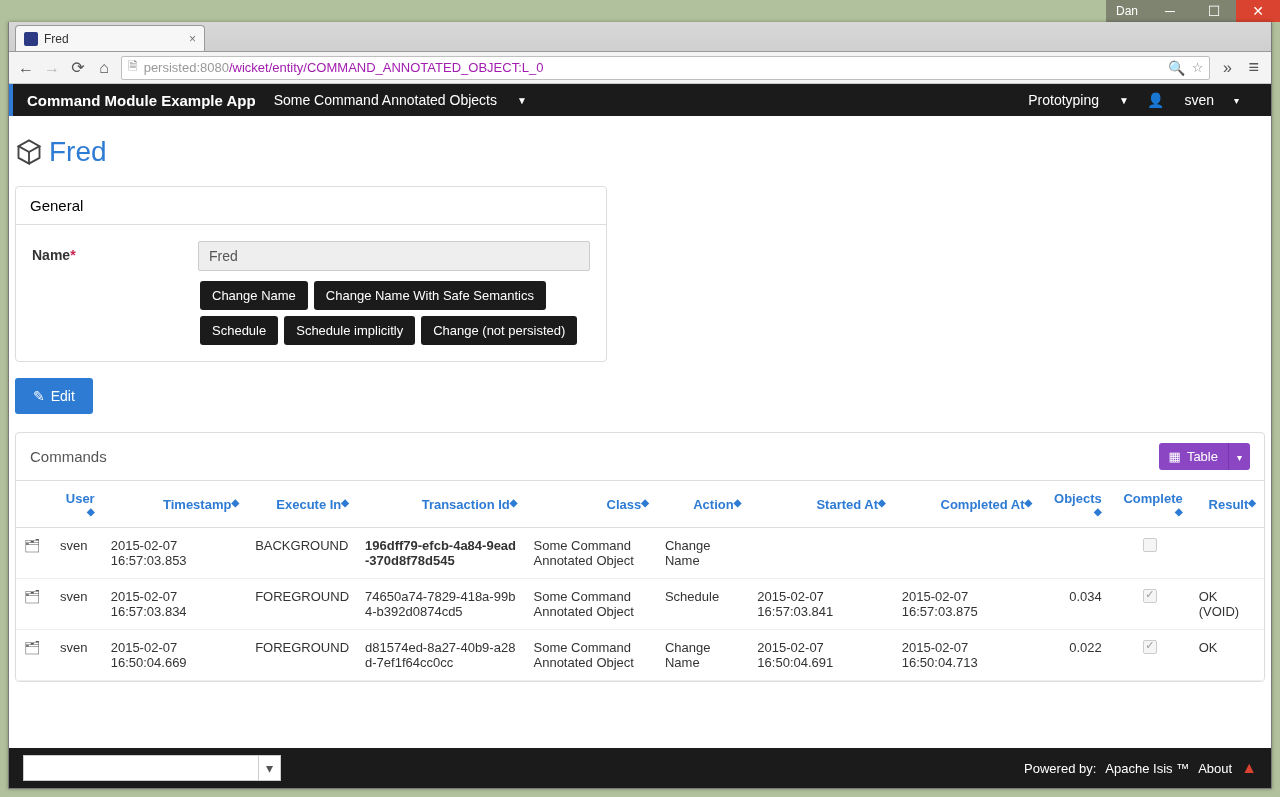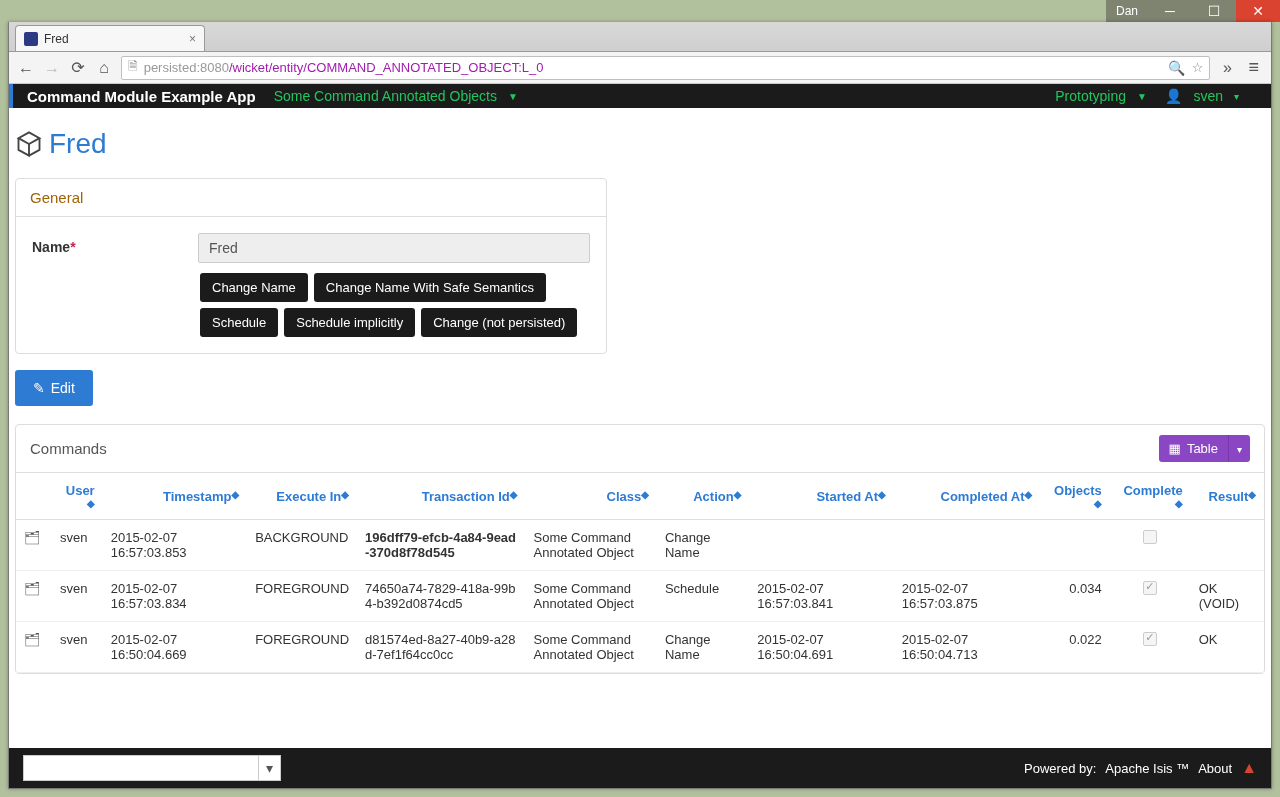--- a/index.html
+++ b/index.html
@@ -97,40 +97,40 @@
   .url-port { color:#999;}
   .url-path { color:#a21caf;}
   .url-right { margin-left:auto; color:#888; display:flex; gap:6px;}
   .menu-btn { color:#555; font-size:18px; cursor:pointer; padding:0 4px;}
 
   
   .app { flex:1; display:flex; flex-direction:column; overflow:hidden;}
   .app-navbar {
     background:#1b1b1b;
     color:#fff;
-    height:24px;
+    height:32px;
     display:flex;
     align-items:center;
     padding:0 14px;
     font-size:14px;
     border-left:4px solid #2e7bd4;
   }
   .brand { font-weight:bold; margin-right:18px; font-size:15px;}
-  .nav-link { color:#22c55e; margin-right:18px; cursor:pointer; display:flex; align-items:center; gap:11px;}
+  .nav-link { color:#ffffff; margin-right:18px; cursor:pointer; display:flex; align-items:center; gap:20px;}
   .nav-spacer { flex:1;}
   .caret-down { font-size:10px;}
 
   .page-body { flex:1; background:#fff; padding:20px 6px; overflow:auto;}
   .page-title { display:flex; align-items:center; gap:6px; color:#2e7bd4; font-size:28px; font-weight:400; margin-bottom:18px;}
   .entity-icon {
     width:28px; height:28px; display:inline-flex; align-items:center; justify-content:center;
   }
 
   .panel { border:1px solid #ddd; border-radius:4px; margin-bottom:16px; background:#fff; width:592px;}
-  .panel-heading { padding:10px 14px; border-bottom:1px solid #ddd; color:#a16207; font-size:15px;}
+  .panel-heading { padding:10px 14px; border-bottom:1px solid #ddd; color:#000000; font-size:15px;}
   .panel-body { padding:16px;}
 
   .form-row { display:flex; align-items:flex-start; margin-bottom:10px;}
   .form-label { width:168px; padding-top:6px; font-weight:bold; color:#333;}
   .req-star { color:#c7254e;}
   .readonly-input {
     flex:0 0 392px; height:30px; background:#eee; border:1px solid #ccc; border-radius:2px;
     padding:0 10px; color:#555; display:flex; align-items:center;
   }
 

